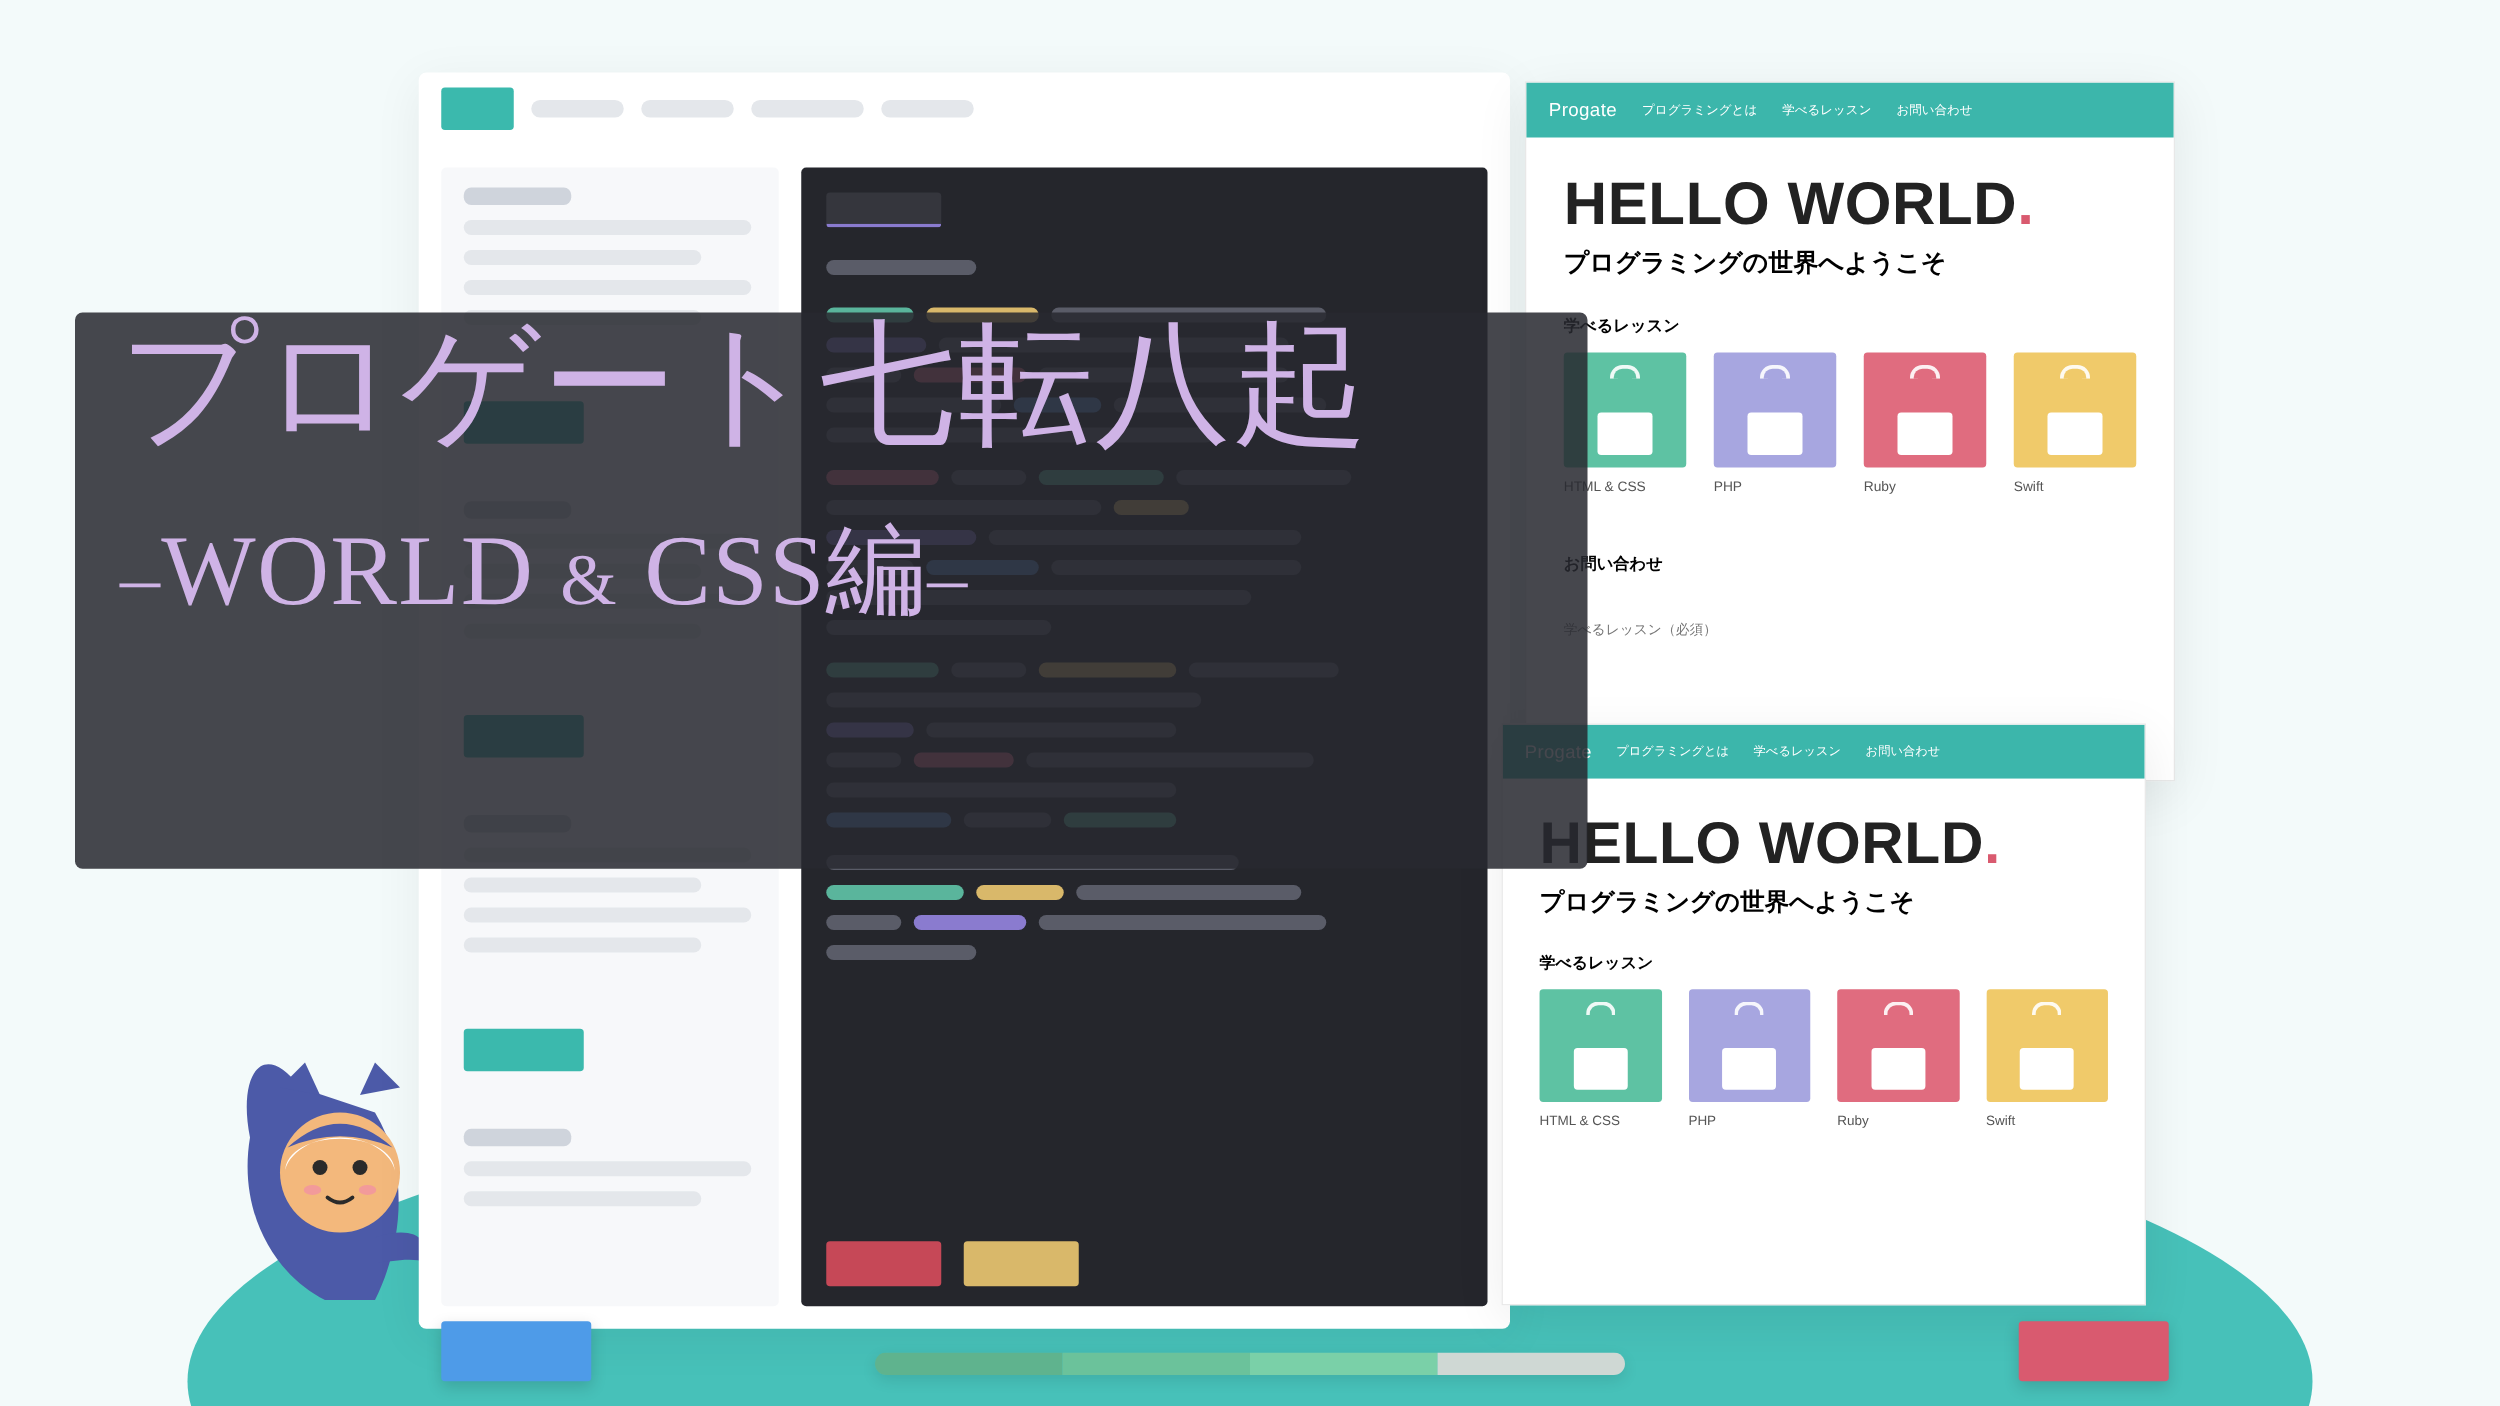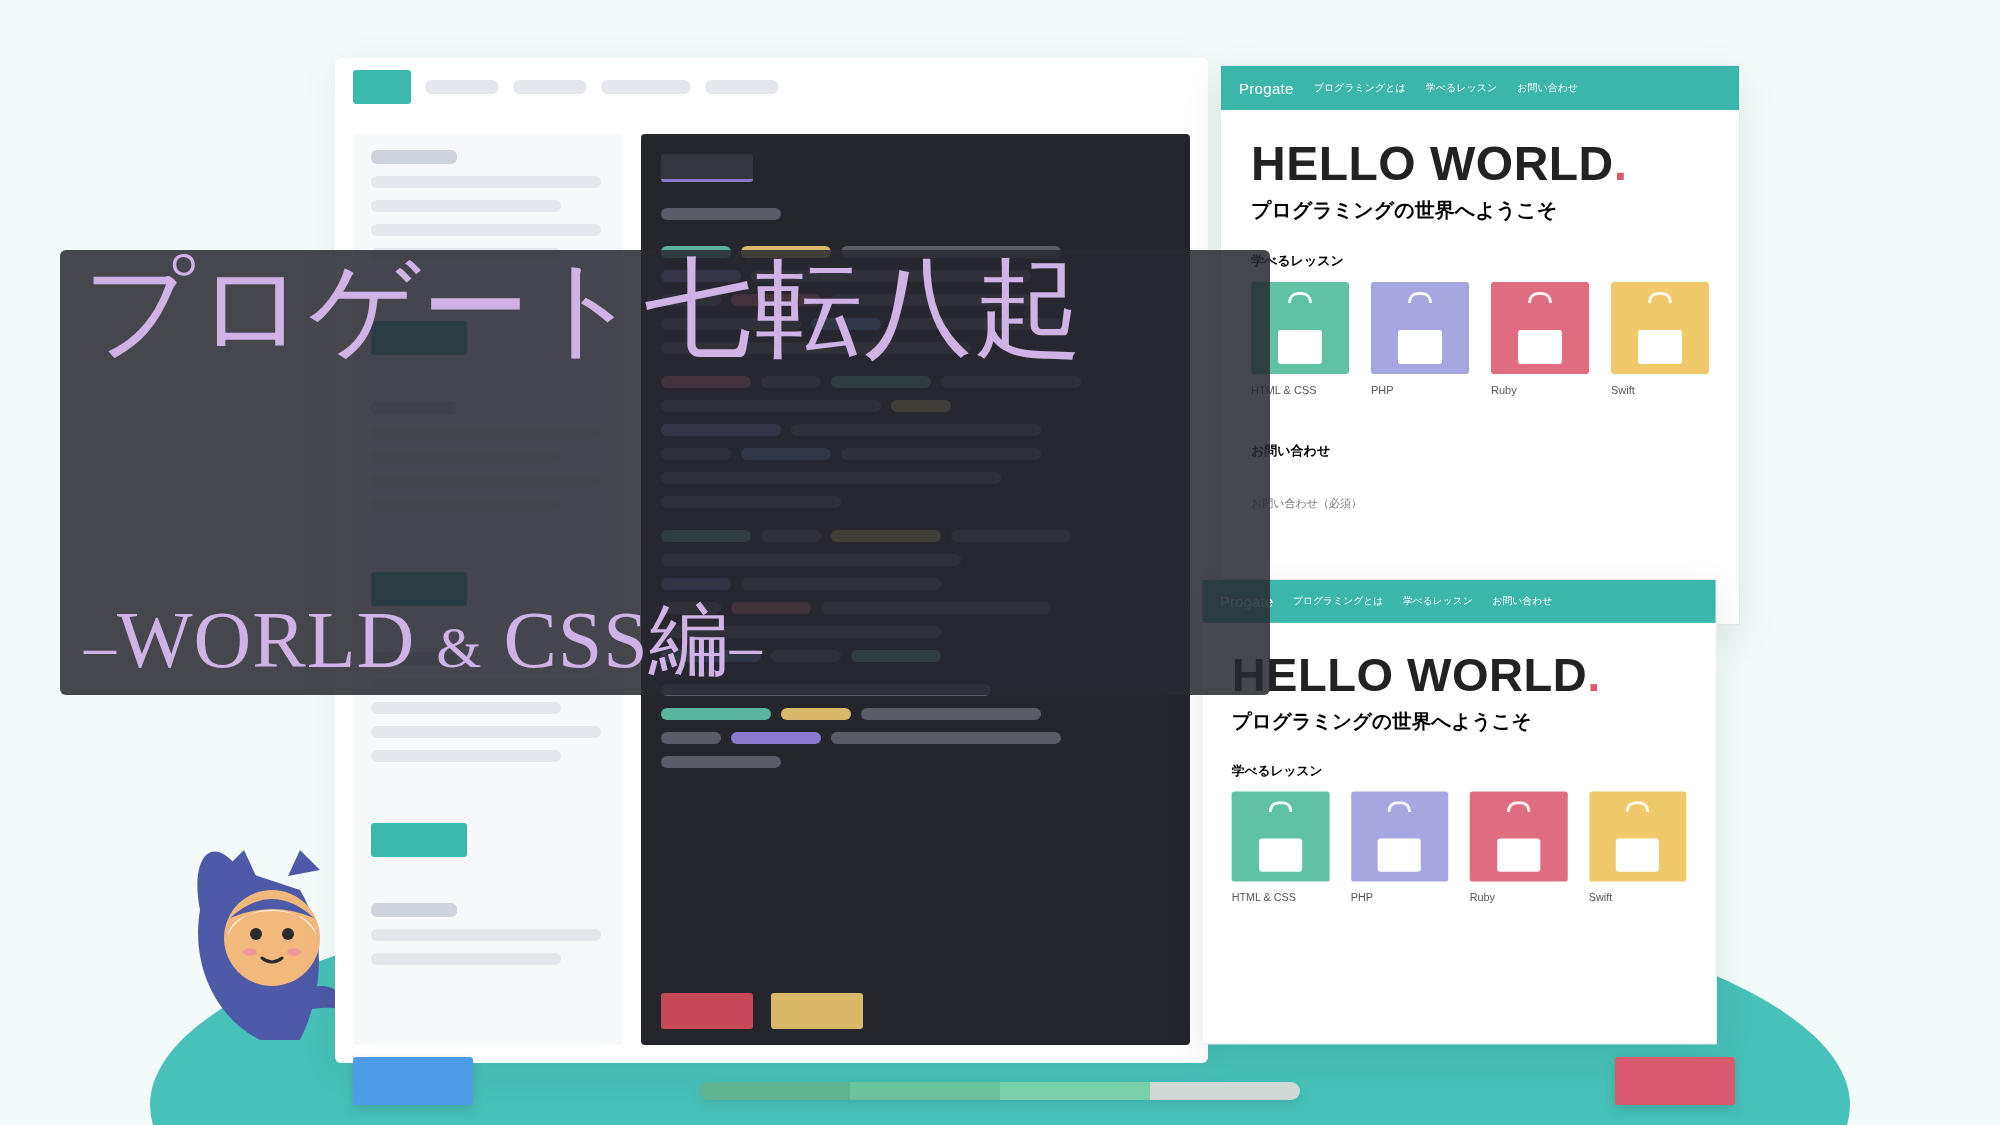--- a/index.html
+++ b/index.html
@@ -131,22 +131,22 @@
 .overlay {
   position:absolute;
   left:60px;
   top:250px;
   width:1210px;
   height:445px;
   background:rgba(40,41,48,.86);
   border-radius:6px;
   display:flex;
   flex-direction:column;
-  justify-content:space-between;
-  padding-left:24px;
+  justify-content:flex-start;
+  padding-left:36px;
   color:#cfb3e6;
   font-family:"Yu Mincho","Hiragino Mincho ProN",serif;
 }
 .overlay .t1{ font-size:108px; letter-spacing:2px; line-height:1.1;}
 .overlay .t2{ font-size:80px; margin-top:34px; letter-spacing:1px;}
 .overlay .t2 .dash{font-size:64px;}
 .overlay .t2 .amp{font-size:58px;}
 </style>
 </head>
 <body>
@@ -343,21 +343,21 @@
         <div class="pv-label">Ruby</div>
       </div>
       <div class="pv-card">
         <div class="pv-icon ic-yellow">
             <div class="ic-inner"></div>
           </div>
         <div class="pv-label">Swift</div>
       </div>
     </div>
     <div class="pv-sec" style="margin-top:46px">お問い合わせ</div>
-    <div class="pv-contact">お問い合わせ（必須）</div>
+    <div class="pv-contact">学べるレッスン（必須）</div>
   </div>
 </div>
 
 <div class="preview b">
   <div class="pv-nav">
     <span class="logo">Progate</span>
     <span style="font-size:10px">プログラミングとは</span>
     <span style="font-size:10px">学べるレッスン</span>
     <span style="font-size:10px">お問い合わせ</span>
   </div>

